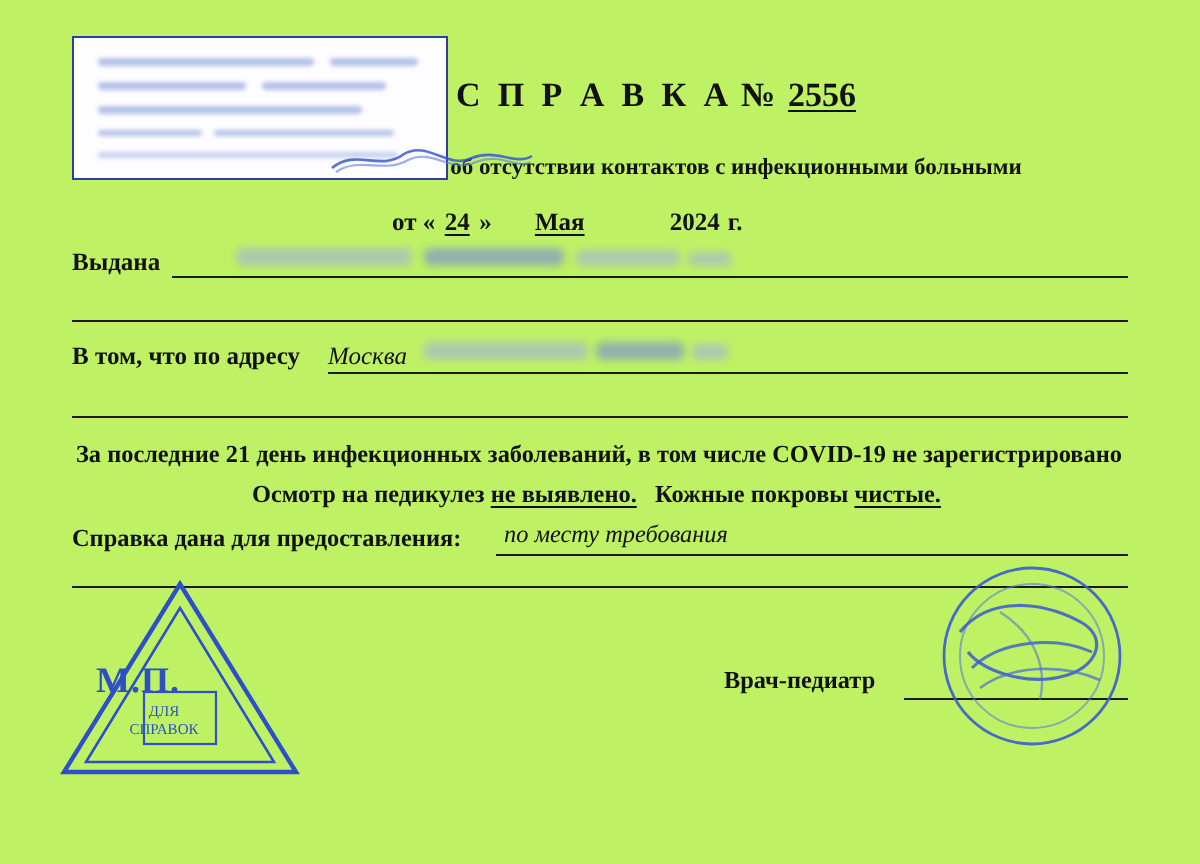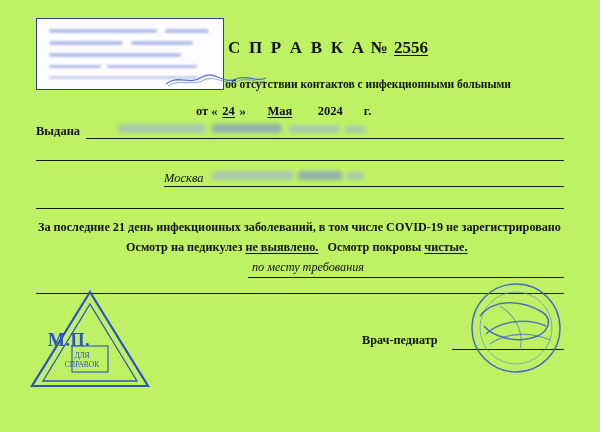--- a/index.html
+++ b/index.html
@@ -108,21 +108,21 @@
     display: inline-block;
     min-width: 56px;
     text-align: center;
     text-decoration: underline;
     text-underline-offset: 2px;
     margin: 0 6px;
   }
   .date-row .year {
     display: inline-block;
     min-width: 42px;
-    text-align: left;
+    text-align: right;
     text-underline-offset: 2px;
     margin: 0 4px;
   }
 
   
   .field {
     position: absolute;
     font-size: 12.5px;
     font-weight: bold;
     color: #111;
@@ -257,38 +257,40 @@
 
   <div class="field" style="left:36px; top:124px;">Выдана</div>
   <div class="rule" style="left:86px; top:138px; width:478px;"></div>
   <div class="blur-bar" style="left:118px; top:124px; width:88px; height:9px;"></div>
   <div class="blur-bar dark" style="left:212px; top:124px; width:70px; height:9px;"></div>
   <div class="blur-bar" style="left:288px; top:125px; width:52px; height:8px;"></div>
   <div class="blur-bar" style="left:344px; top:126px; width:22px; height:7px;"></div>
 
   <div class="rule" style="left:36px; top:160px; width:528px;"></div>
 
+  <div class="field" style="left:36px; top:171px;">В том, что по адресу</div>
   <div class="field" style="left:164px; top:171px; font-style:italic; font-weight:normal;">Москва</div>
   <div class="rule" style="left:164px; top:186px; width:400px;"></div>
   <div class="blur-bar" style="left:212px; top:171px; width:82px; height:9px;"></div>
   <div class="blur-bar dark" style="left:298px; top:171px; width:44px; height:9px;"></div>
   <div class="blur-bar" style="left:346px; top:172px; width:18px; height:8px;"></div>
 
   <div class="rule" style="left:36px; top:208px; width:528px;"></div>
 
   <div class="stmt" style="left:38px; top:220px;">За последние 21 день инфекционных заболеваний, в том числе COVID-19 не зарегистрировано</div>
 
   <div class="stmt" style="left:126px; top:240px;">
     <span>Осмотр на педикулез</span>
     <span class="u">не выявлено.</span>
     &nbsp;
-    <span>Осмотр покровы</span>
+    <span>Кожные покровы</span>
     <span class="u">чистые.</span>
   </div>
 
+  <div class="provide-label">Справка дана для предоставления:</div>
   <div class="provide-val">по месту требования</div>
   <div class="rule" style="left:248px; top:277px; width:316px;"></div>
 
   <div class="rule" style="left:36px; top:293px; width:528px;"></div>
 
   <div class="tri-wrap">
     <svg viewBox="0 0 124 102" width="124" height="102">
       <polygon points="62,4 120,98 4,98" fill="none" stroke="#2d50c8" stroke-width="2.2"></polygon>
       <polygon points="62,16 109,93 15,93" fill="none" stroke="#2d50c8" stroke-width="1.3"></polygon>
       <rect x="44" y="58" width="36" height="26" fill="none" stroke="#2d50c8" stroke-width="1.1"></rect>

